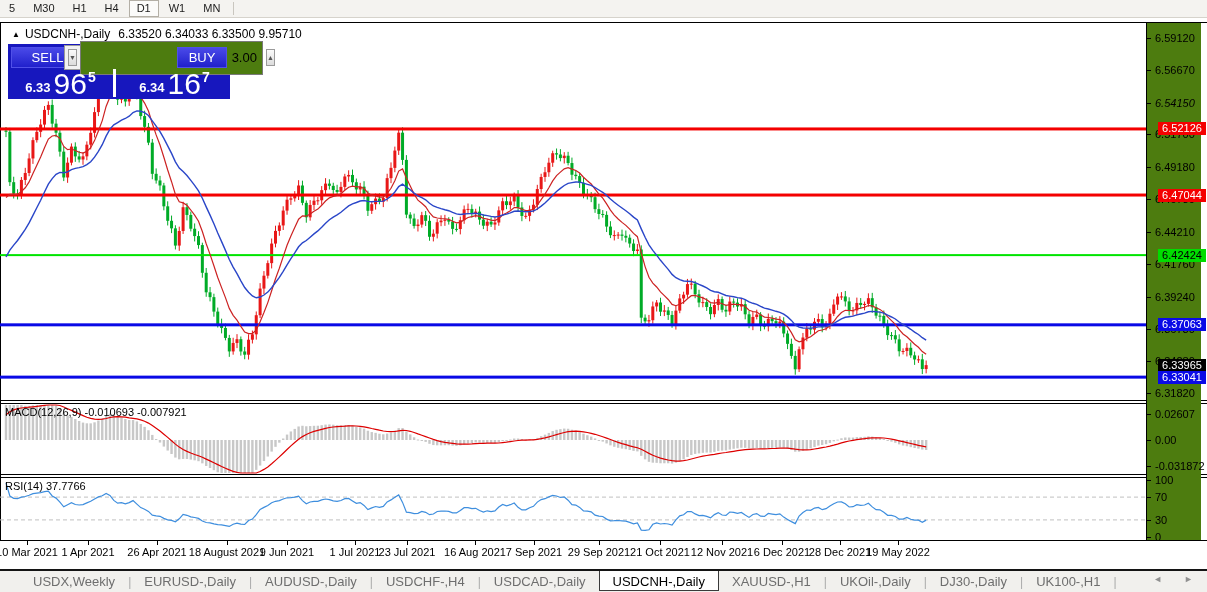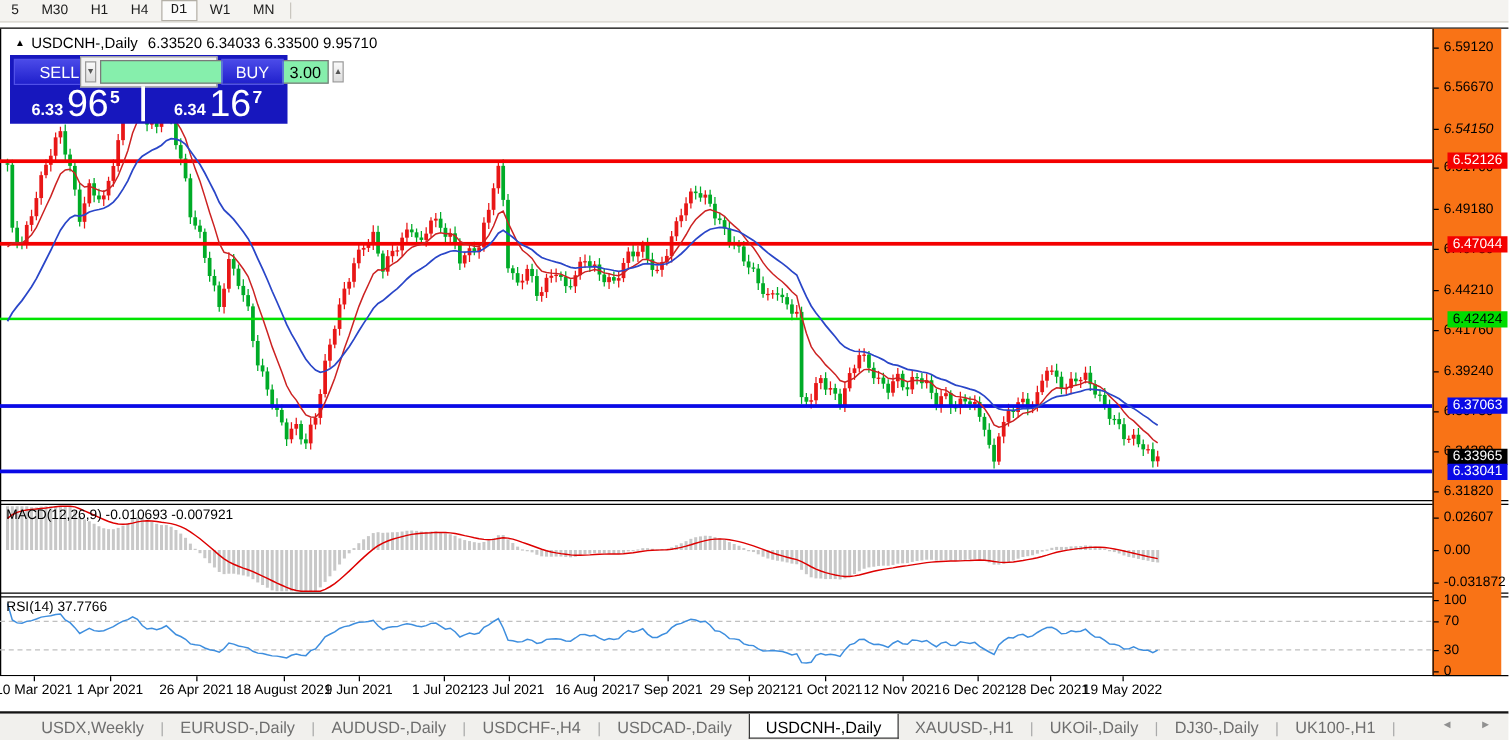--- a/index.html
+++ b/index.html
@@ -7,54 +7,54 @@
   #app {
     position:relative; width:1207px; height:592px; overflow:hidden;
     background:#fff; font-family:"Liberation Sans","DejaVu Sans",sans-serif;
     -webkit-font-smoothing:antialiased;
   }
   
   .toolbar { position:absolute; left:0; top:0; width:1207px; height:18px;
     background:#f4f3f0; border-bottom:1px solid #d6d3cc; display:flex; align-items:center; }
   .tf-btn { font-size:11px; color:#1c1c1c; padding:1px 7px; margin:0 1px; cursor:default;
     border:1px solid transparent; line-height:13px; }
-  .tf-btn.active { background:#fbfbfa; border:1px solid #b3afa6;font-family:Liberation Mono, monospace; }
+  .tf-btn.active { background:#fbfbfa; border:1px solid #b3afa6; }
   .tf-sep { width:1px; height:13px; background:#c9c6bf; margin:0 4px; }
   .frame-line { position:absolute; background:#000; }
   
   .chart-header { position:absolute; left:12px; top:27px; font-size:12px; color:#000; z-index:30; white-space:nowrap; }
   .chart-header .tri { font-size:8px; margin-right:5px; position:relative; top:-1px; }
   .chart-header .sym { margin-right:8px; }
   
   .trade-panel { position:absolute; left:8px; top:44px; width:222px; height:55px;
     background:#1717be; z-index:31; }
   .tp-btn { position:absolute; top:3px; height:21px; color:#fff; font-size:13px;
     display:flex; align-items:center; justify-content:center;
     background:linear-gradient(#4a4ae8,#2020cc); border:1px solid #5050e8; cursor:pointer; }
   .tp-sell { left:3px; width:73px; }
   .tp-buy { right:3px; width:50px; }
   .tp-spin-wrap { position:absolute; left:56px; top:1px; width:110px; height:25px;
     background:#f2f2f2; border:1px solid #9a9a9a; display:flex; align-items:center; }
   .tp-arrow-btn { width:16px; height:17px; margin:0 3px; background:linear-gradient(#fafafa,#dcdcdc);
     border:1px solid #9a9a9a; color:#555; font-size:7px; display:flex; align-items:center; justify-content:center; cursor:pointer; }
-  .tp-vol { flex:1; height:19px; background:#86efac; border:1px solid #7a7a7a;
+  .tp-vol { flex:1; height:34px; background:#4d7c0f; border:1px solid #7a7a7a;
     font-size:13px; color:#000; text-align:right; padding-right:5px; font-family:"Liberation Sans",sans-serif; }
   .tp-price { position:absolute; bottom:2px; height:28px; color:#fff; display:flex;
     align-items:flex-end; justify-content:center; }
   .tp-price.bid { left:0; width:108px; border-right:3px solid #fff; }
   .tp-price.ask { left:111px; width:111px;justify-content:center; }
   .tp-small { font-size:13px; font-weight:bold; margin-right:3px; margin-bottom:2px; }
   .tp-big { font-size:30px; line-height:26px; font-weight:normal; }
   .tp-sup { font-size:14px; font-weight:bold; margin-left:1px; margin-bottom:12px; }
   
   .pane { position:absolute; left:0; }
   .pane-label { position:absolute; font-size:11px; color:#000; z-index:5; white-space:nowrap; }
   
   .axis-col { position:absolute; left:1146px; top:23px; width:55px; height:517px;
-    border-left:1px solid #000; background:#f97316; z-index:20; }
+    border-left:1px solid #000; background:#4d7c0f; z-index:20; }
   .axis-label { position:absolute; left:8px; font-size:11px; color:#000; height:12px; line-height:12px; white-space:nowrap; }
   .axis-tick { position:absolute; left:0; width:4px; height:1px; background:#000; }
   .axis-badge { position:absolute; left:11px; width:48px; height:13px; line-height:13px;
     font-size:11px; text-align:center; z-index:6; }
   
   .date-axis { position:absolute; left:0; top:541px; width:1146px; height:27px; background:#fff; z-index:4; }
   .date-tick { position:absolute; top:0; width:1px; height:4px; background:#000; }
   .date-label { position:absolute; top:5px; font-size:11px; color:#000; transform:translateX(-50%); white-space:nowrap; }
   
   .tabbar-border { position:absolute; left:0; top:569px; width:1207px; height:2px; background:#141414; }

